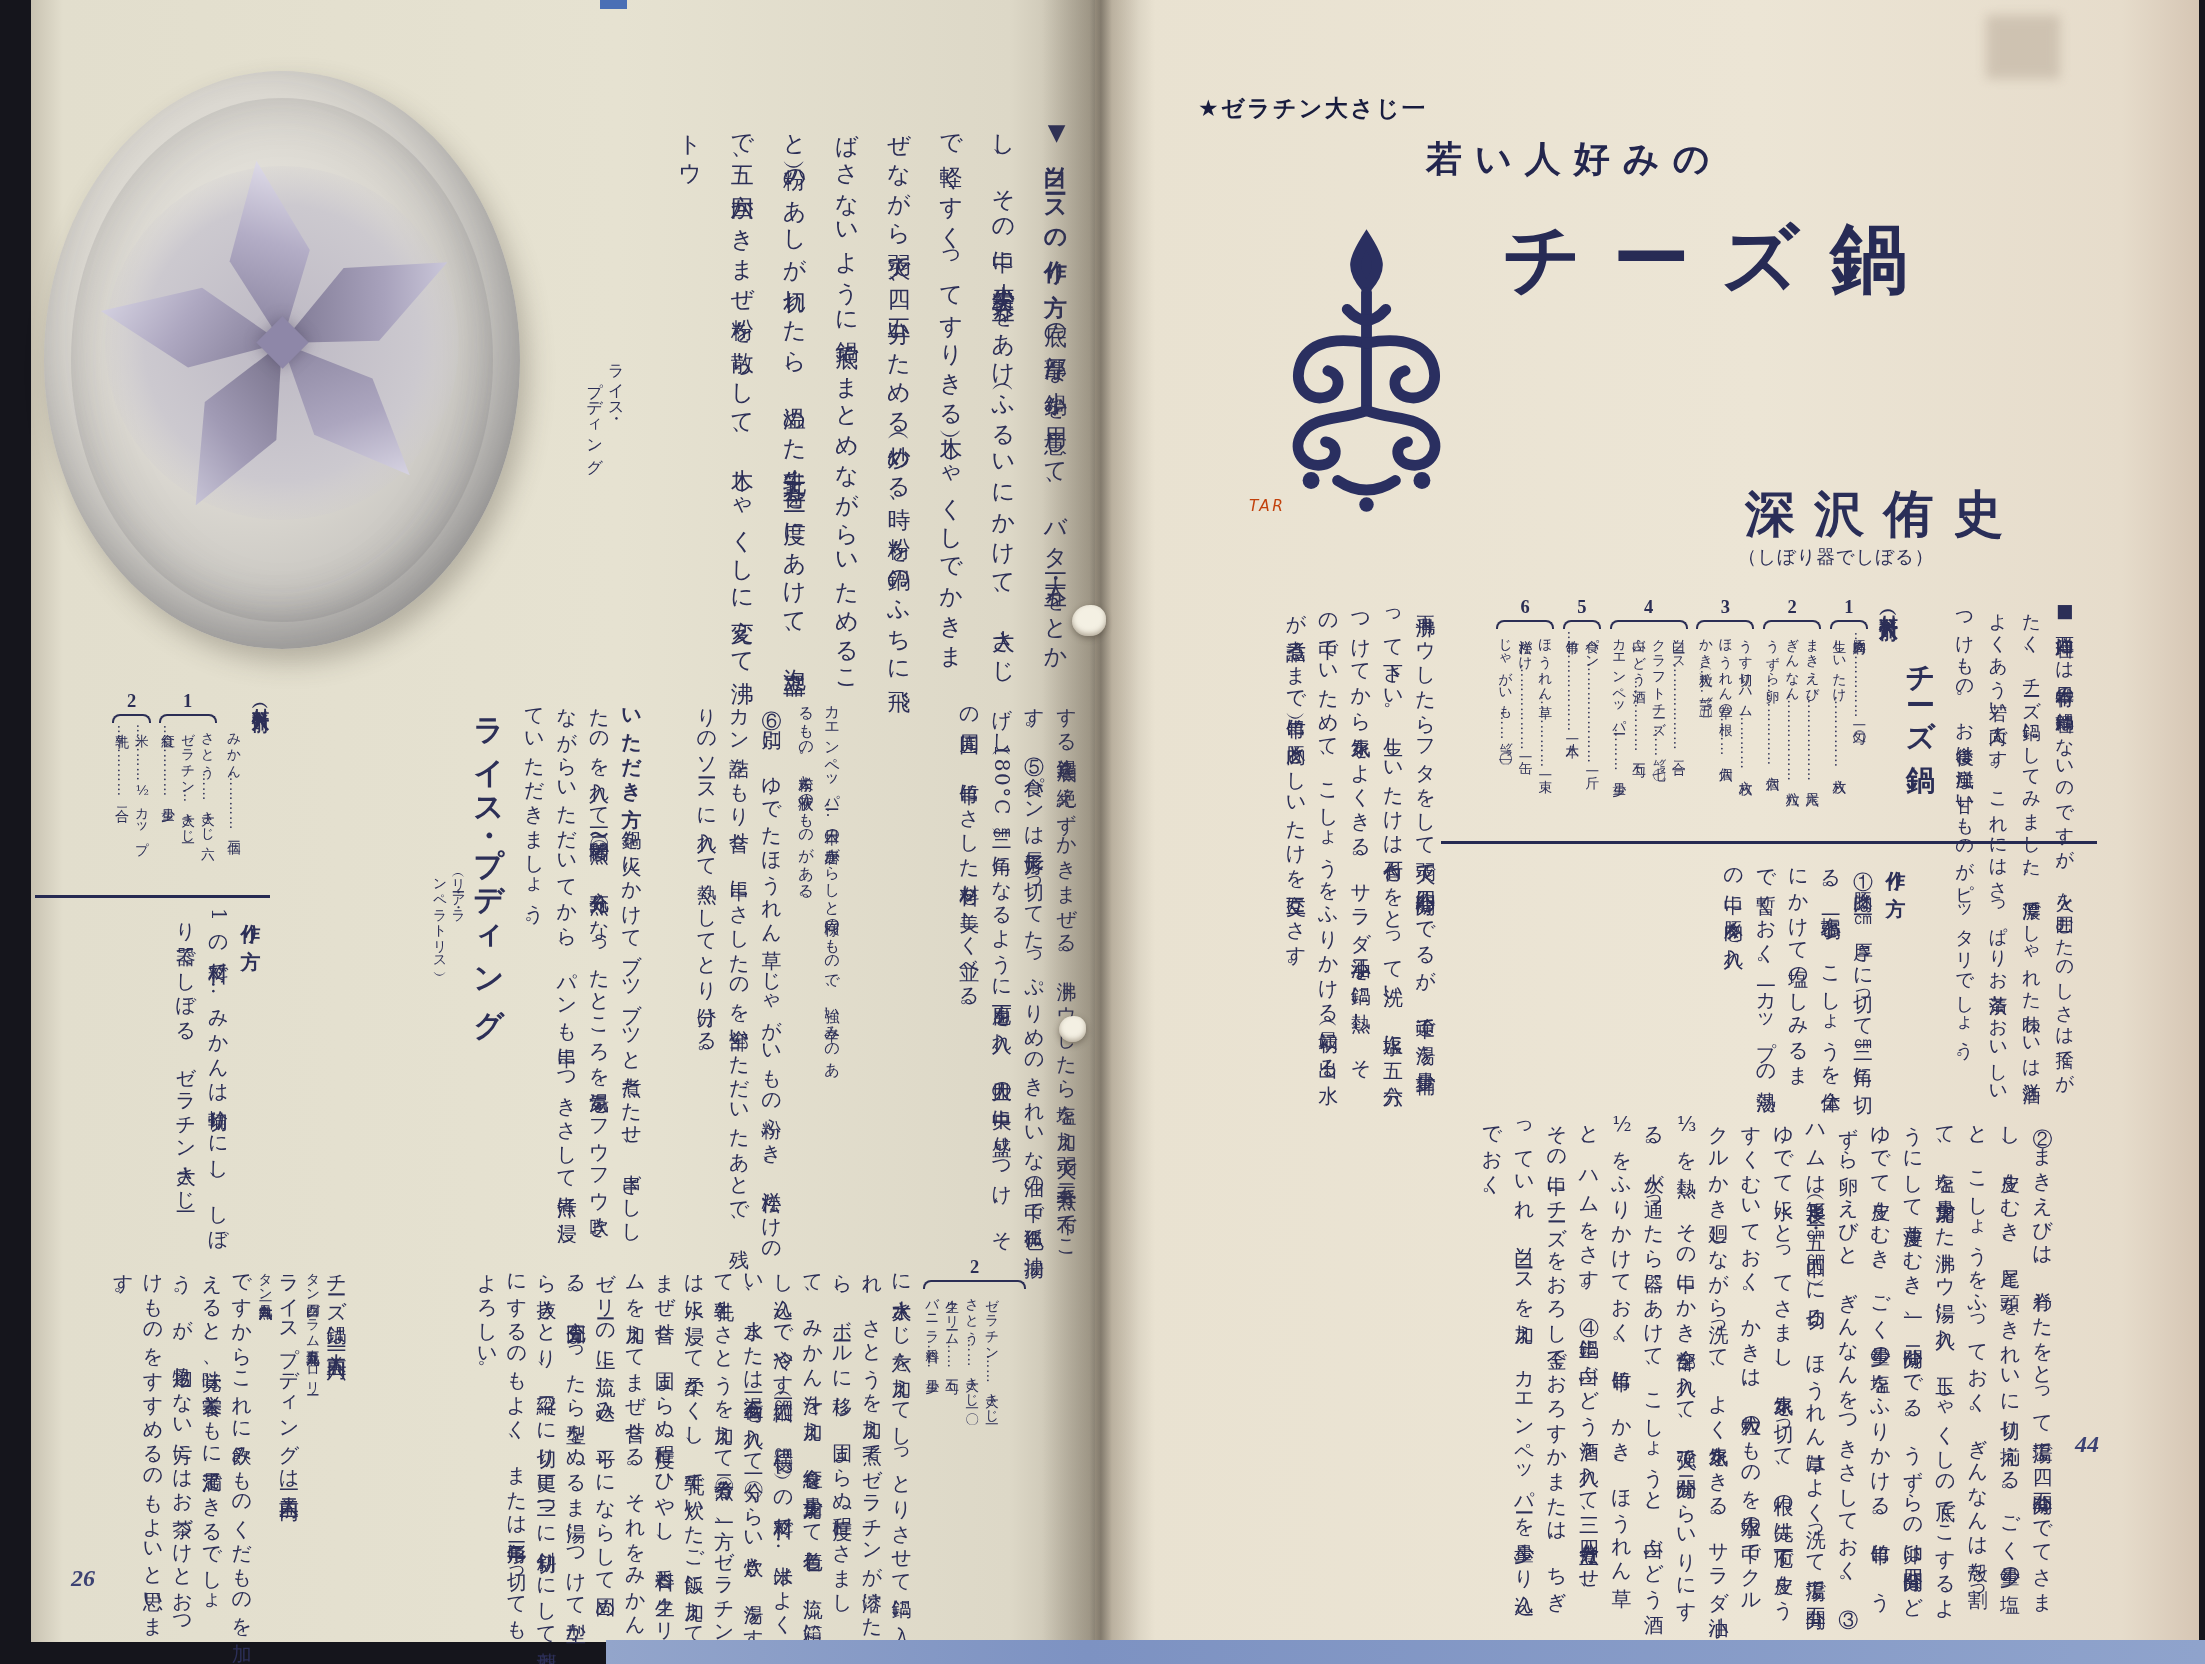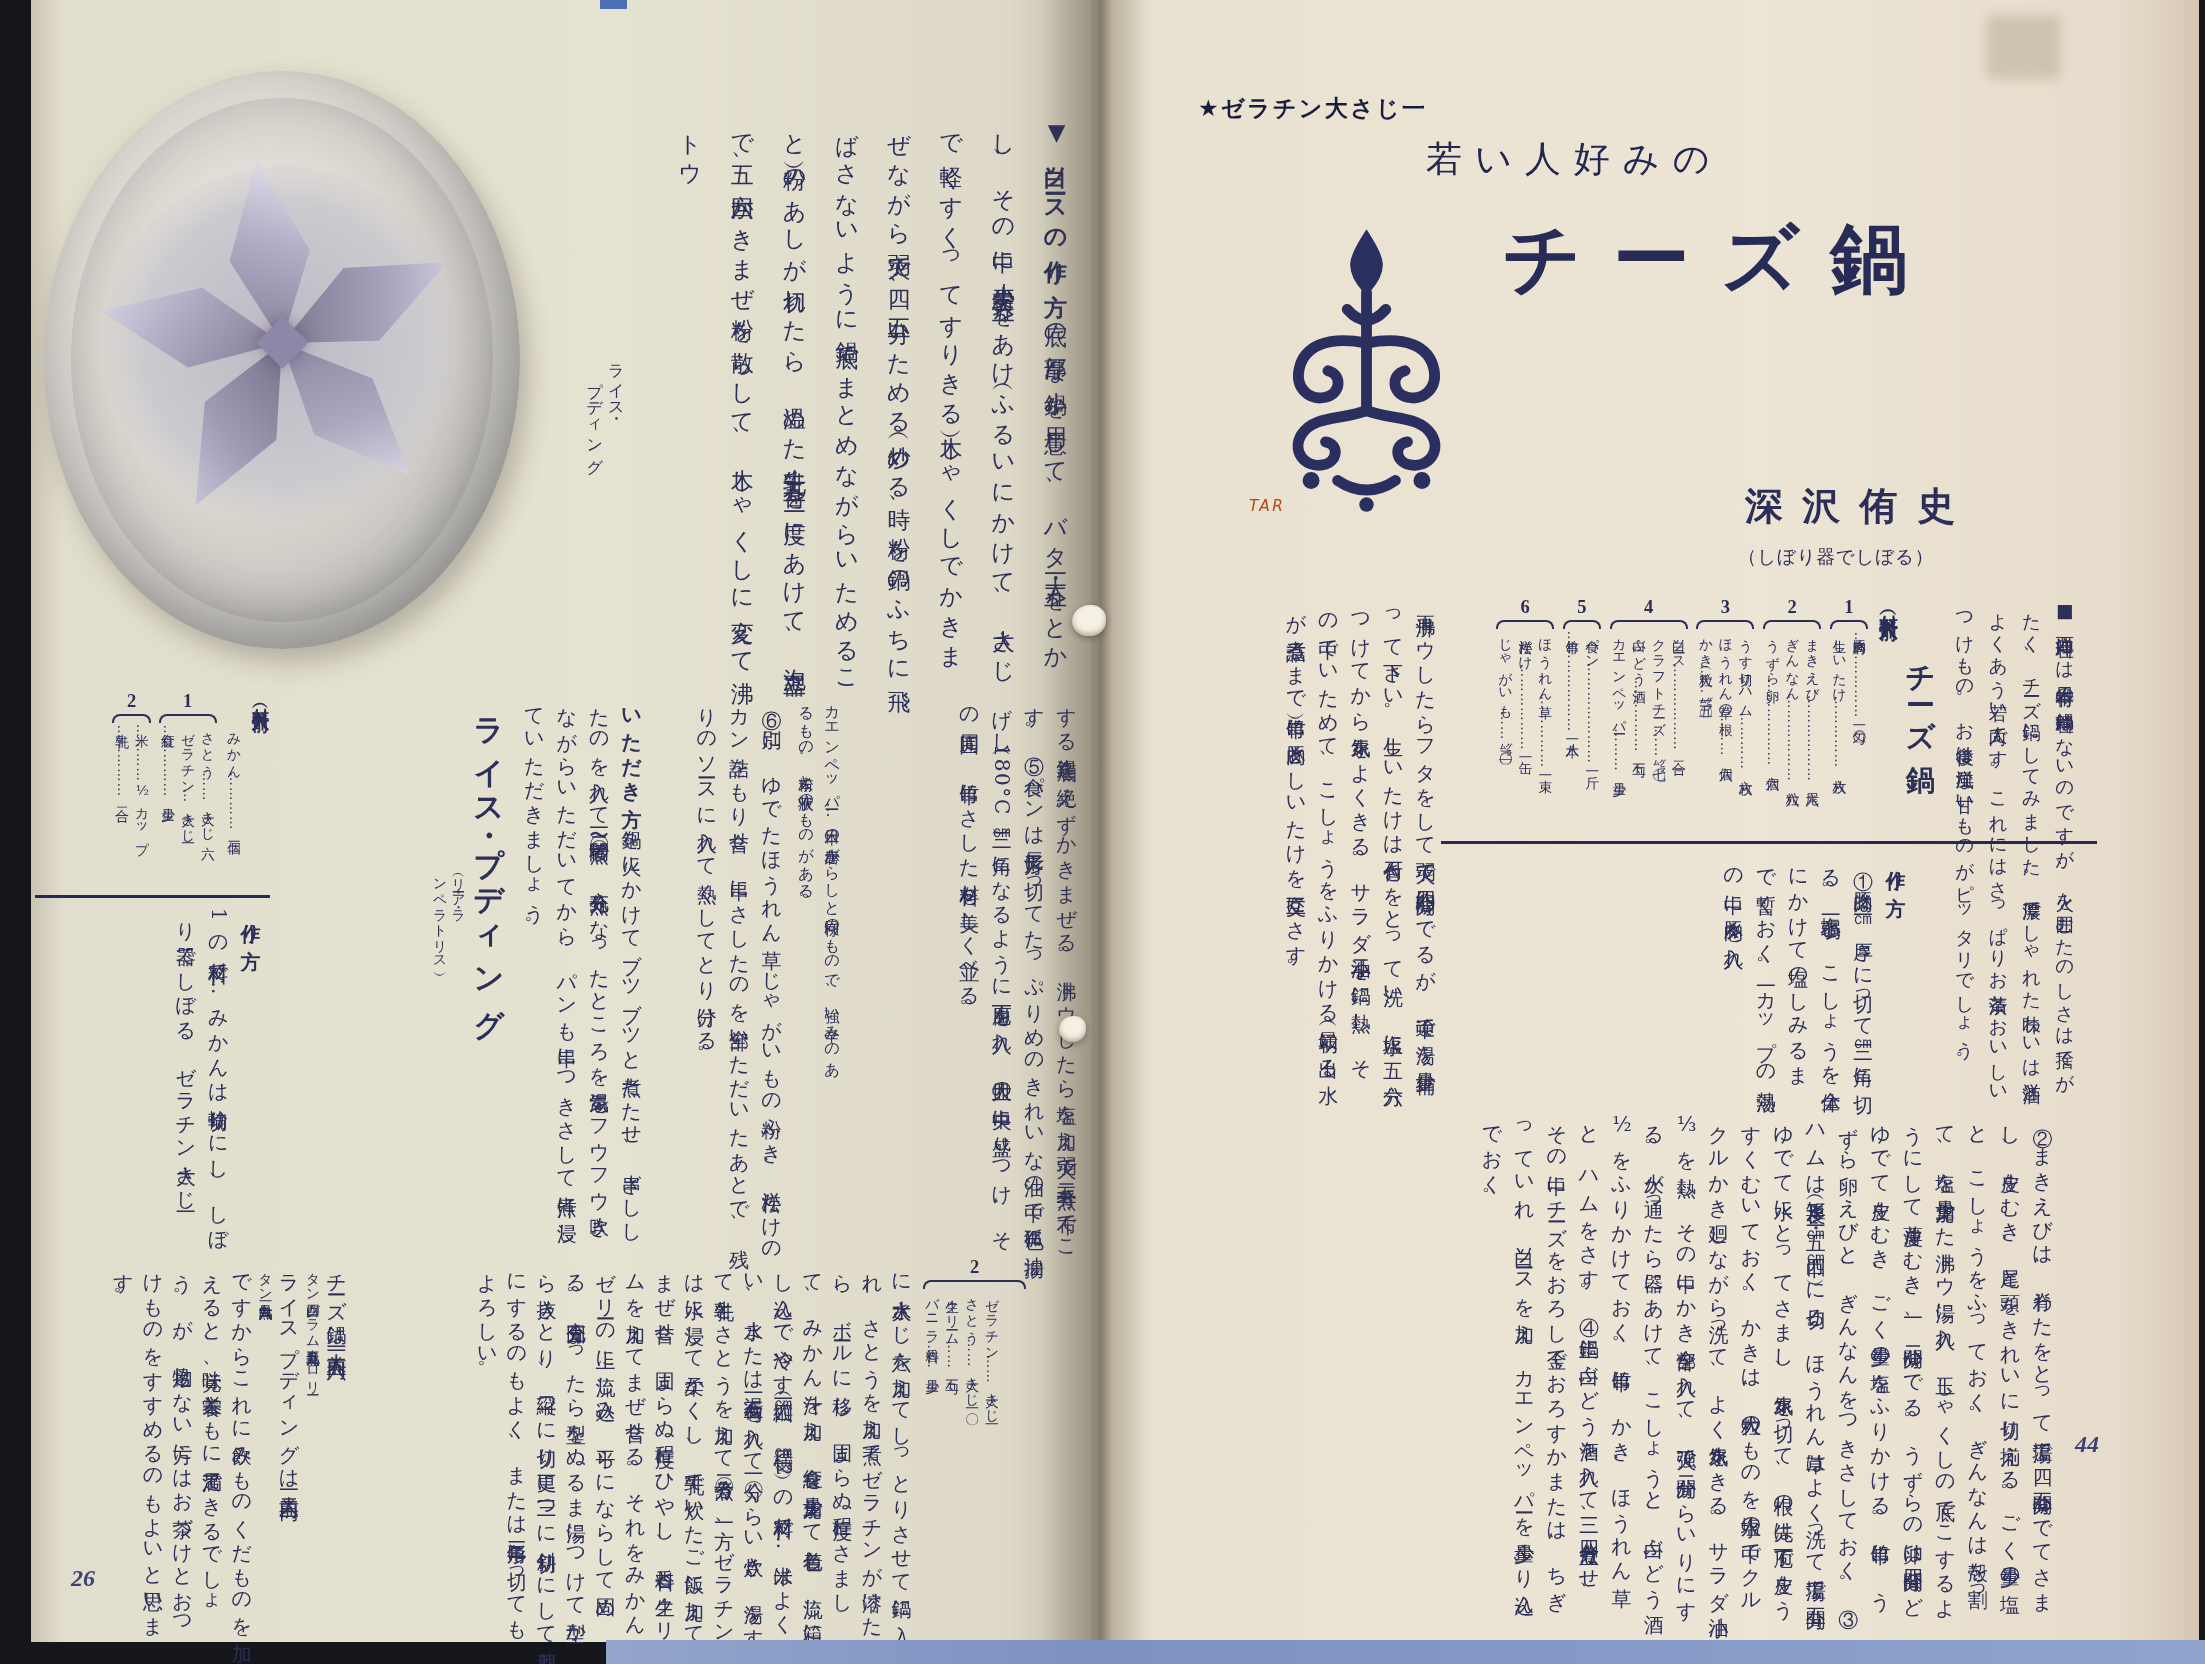--- a/index.html
+++ b/index.html
@@ -20,23 +20,23 @@
   .hole1{left:1072px;top:605px;width:34px;height:31px;}
   .hole2{left:1059px;top:1016px;width:27px;height:26px;}
 
   .v{position:absolute;writing-mode:vertical-rl;text-orientation:mixed;color:#2c2f57;}
   .h{position:absolute;color:#2c2f57;}
   .b{font-weight:bold;}
   .body-txt{font-size:20px;letter-spacing:1.6px;line-height:1.62;}
   .blk{display:block;}
 
   .photo-ref{left:1198px;top:93px;font-size:23px;font-weight:bold;letter-spacing:2.4px;color:#181c3e;font-family:"DejaVu Sans","Liberation Sans",sans-serif;}
-  .kicker{left:1426px;top:135px;font-size:36px;letter-spacing:13px;color:#23264e;font-weight:normal;text-align:center;}
+  .kicker{left:1426px;top:135px;font-size:36px;letter-spacing:13px;color:#23264e;font-weight:bold;text-align:center;}
   .main-title{left:1503px;top:208px;font-size:77px;letter-spacing:31px;color:#272b55;font-weight:bold;}
-  .author{left:1745px;top:481px;font-size:38px;letter-spacing:19.3px;font-weight:bold;color:#2a2e58;}
+  .author{left:1745px;top:481px;font-size:50px;letter-spacing:19.3px;font-weight:bold;color:#2a2e58;}
   .affil{left:1738px;top:544px;font-size:18.5px;letter-spacing:0.8px;color:#2c2f57;}
   .intro{left:1948px;top:600px;height:503px;font-size:18.5px;letter-spacing:1.2px;line-height:1.8;}
   .sec-title{left:1901px;top:644px;height:266px;font-size:29px;letter-spacing:11.3px;font-weight:bold;}
 
   .mat{position:absolute;display:flex;flex-direction:row-reverse;align-items:flex-start;}
   .mat-r{left:1441px;top:600px;width:460px;height:241px;gap:7.2px;}
   .mat-header{writing-mode:vertical-rl;font-size:18.5px;font-weight:bold;letter-spacing:1.6px;color:#2c2f57;height:205px;}
   .ing-group{position:relative;padding-top:29px;}
   .glabel{position:absolute;top:-3.2px;left:0;right:0;text-align:center;font:700 18.5px "Liberation Serif",serif;color:#2b2e55;}
   .gbrace{position:absolute;top:20px;left:0.8px;right:0.8px;height:7.2px;border:2.4px solid #2b2e55;border-bottom:none;border-radius:8px 8px 0 0;}

